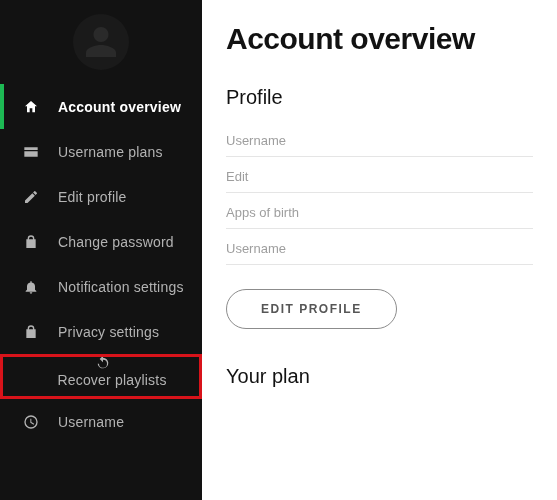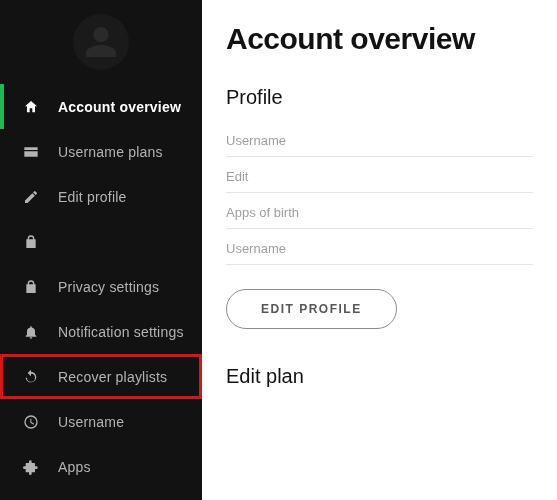--- a/index.html
+++ b/index.html
@@ -25,21 +25,21 @@
   padding-left:22px; position:relative; cursor:pointer;
   font-size:14px; font-weight:500; letter-spacing:.2px;
 }
 .nav-item.active { color:#fff; font-weight:700; }
 .nav-item.active::before {
   content:""; position:absolute; left:0; top:0; bottom:0; width:4px; background:#1db954;
 }
 .nav-item .icon { width:18px; height:18px; display:flex; align-items:center; justify-content:center; margin-right:18px; flex-shrink:0; }
 .nav-item.active .icon svg, .nav-item.active .icon { color:#fff;}
 .nav-item svg { width:16px; height:16px; fill:currentColor; }
-.nav-item.highlighted { outline:3px solid #d8131a; outline-offset:-3px; }
+.nav-item.highlighted { outline:3px solid #d8131a; outline-offset:-3px;flex-direction:column; }
 
 .main {
   flex:1; padding: 22px 24px 0 24px; color:#121212; overflow:hidden;
 }
 .h1 { font-size:30px; font-weight:900; letter-spacing:-.5px; margin-bottom:30px; }
 .h2 { font-size:20px; font-weight:400; margin-bottom:12px; }
 .field {
   font-size:13px; color:#9e9e9e; padding:12px 0 8px;
   border-bottom:1px solid #e5e5e5;
 }
@@ -90,77 +90,70 @@
         </span>
       <span>Edit profile</span>
     </div>
 
     <div class="nav-item">
       <span class="icon">
           <svg viewBox="0 0 24 24">
             <path d="M17 8V7a5 5 0 10-10 0v1H5v13h14V8h-2zM9 7a3 3 0 116 0v1H9V7z"></path>
           </svg>
         </span>
+      <span>Change password</span>
+    </div>
+
+    <div class="nav-item">
+      <span class="icon">
+          <svg viewBox="0 0 24 24">
+            <path d="M12 22a2 2 0 002-2h-4a2 2 0 002 2zm6-6V11a6 6 0 00-5-5.91V4a1 1 0 10-2 0v1.09A6 6 0 006 11v5l-2 2v1h16v-1l-2-2z"></path>
+          </svg>
+        </span>
+      <span>Notification settings</span>
     </div>
 
     <div class="nav-item">
       <span class="icon">
           <svg viewBox="0 0 24 24">
             <path d="M17 8V7a5 5 0 10-10 0v1H5v13h14V8h-2zM9 7a3 3 0 116 0v1H9V7z"></path>
           </svg>
         </span>
       <span>Privacy settings</span>
-    </div>
-
-    <div class="nav-item">
-      <span class="icon">
-          <svg viewBox="0 0 24 24">
-            <path d="M12 22a2 2 0 002-2h-4a2 2 0 002 2zm6-6V11a6 6 0 00-5-5.91V4a1 1 0 10-2 0v1.09A6 6 0 006 11v5l-2 2v1h16v-1l-2-2z"></path>
-          </svg>
-        </span>
-      <span>Notification settings</span>
     </div>
 
     <div class="nav-item highlighted">
       <span class="icon">
           <svg viewBox="0 0 24 24">
             <path d="M12 4V1L7 6l5 5V7a6 6 0 11-6 6H4a8 8 0 108-9z"></path>
           </svg>
         </span>
       <span>Recover playlists</span>
     </div>
 
     <div class="nav-item">
       <span class="icon">
           <svg viewBox="0 0 24 24">
             <path d="M12 2a10 10 0 100 20 10 10 0 000-20zm0 18a8 8 0 110-16 8 8 0 010 16zm.5-13H11v6l5 3 .75-1.23L12.5 12V7z"></path>
           </svg>
         </span>
       <span>Username</span>
     </div>
 
-    <div class="nav-item">
-      <span class="icon">
-          <svg viewBox="0 0 24 24">
-            <path d="M20 11h-2V7a1 1 0 00-1-1h-4V4a2 2 0 10-4 0v2H5a1 1 0 00-1 1v4H2a2 2 0 100 4h2v4a1 1 0 001 1h4v2a2 2 0 104 0v-2h4a1 1 0 001-1v-4h2a2 2 0 100-4z"></path>
-          </svg>
-        </span>
-      <span>Apps</span>
-    </div>
 
   </div>
 </div>
 
 <div class="main">
   <h1 class="h1">Account overview</h1>
 
   <h2 class="h2">Profile</h2>
   <div class="fields">
     <div class="field">Username</div>
     <div class="field">Edit</div>
     <div class="field">Apps of birth</div>
     <div class="field">Username</div>
   </div>
 
   <button class="btn">EDIT PROFILE</button>
 
-  <h2 class="h2">Edit plan</h2>
+  <h2 class="h2">Your plan</h2>
 </div>
 
 </body></html>

